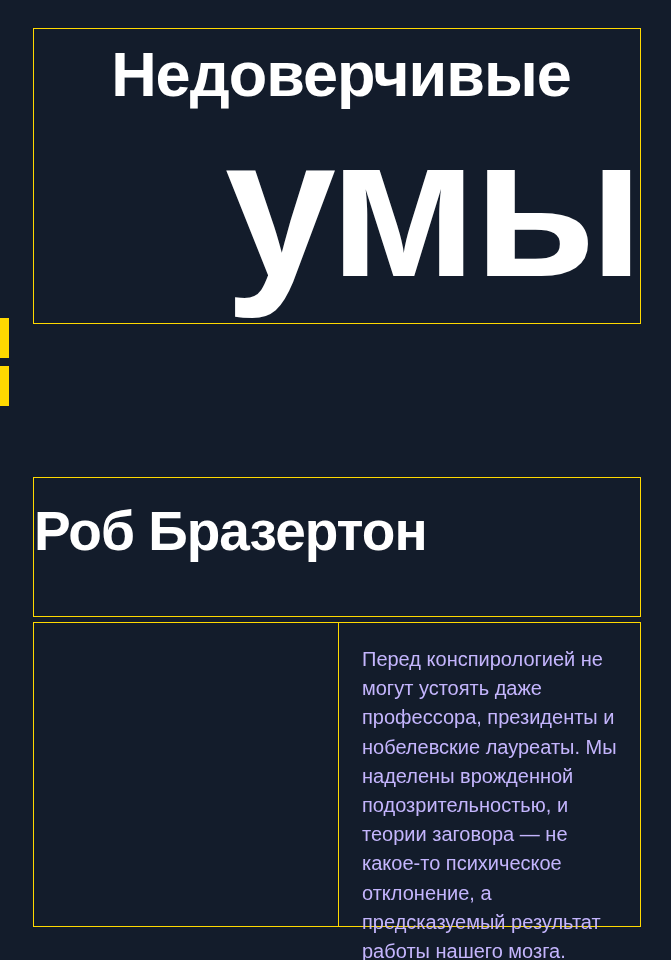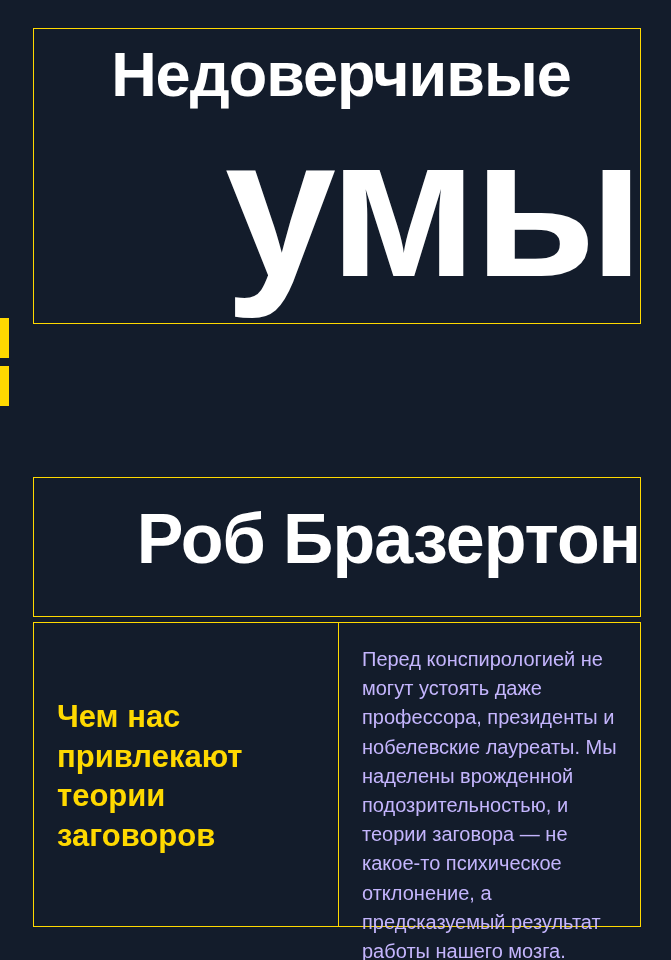--- a/index.html
+++ b/index.html
@@ -112,24 +112,24 @@
     width: 608px;
     height: 140px;
     border: 1px solid #ffd900;
     box-sizing: border-box;
   }
   .author-name {
     position: absolute;
     left: 0;
     top: 26px;
     width: 100%;
-    text-align: right;
+    text-align: left;
     color: #ffffff;
     font-weight: bold;
-    font-size: 70px;
+    font-size: 55px;
     line-height: 1;
     letter-spacing: -1px;
     white-space: nowrap;
   }
 
   
   .bottom-frame {
     position: absolute;
     left: 33px;
     top: 622px;
@@ -180,16 +180,15 @@
   </div>
 
 
   <div class="author-frame">
     <div class="author-name">Роб Бразертон</div>
   </div>
 
   <div class="bottom-frame"></div>
   <div class="bottom-divider"></div>
 
-  <div class="subtitle">Чем нас привлекают теории заговоров</div>
   <div class="blurb">Перед конспирологией не могут устоять даже профессора, президенты и нобелевские лауреаты. Мы наделены врожденной подозрительностью, и теории заговора — не какое-то психическое отклонение, а предсказуемый результат работы нашего мозга.</div>
 
 </div>
 
 </body></html>

